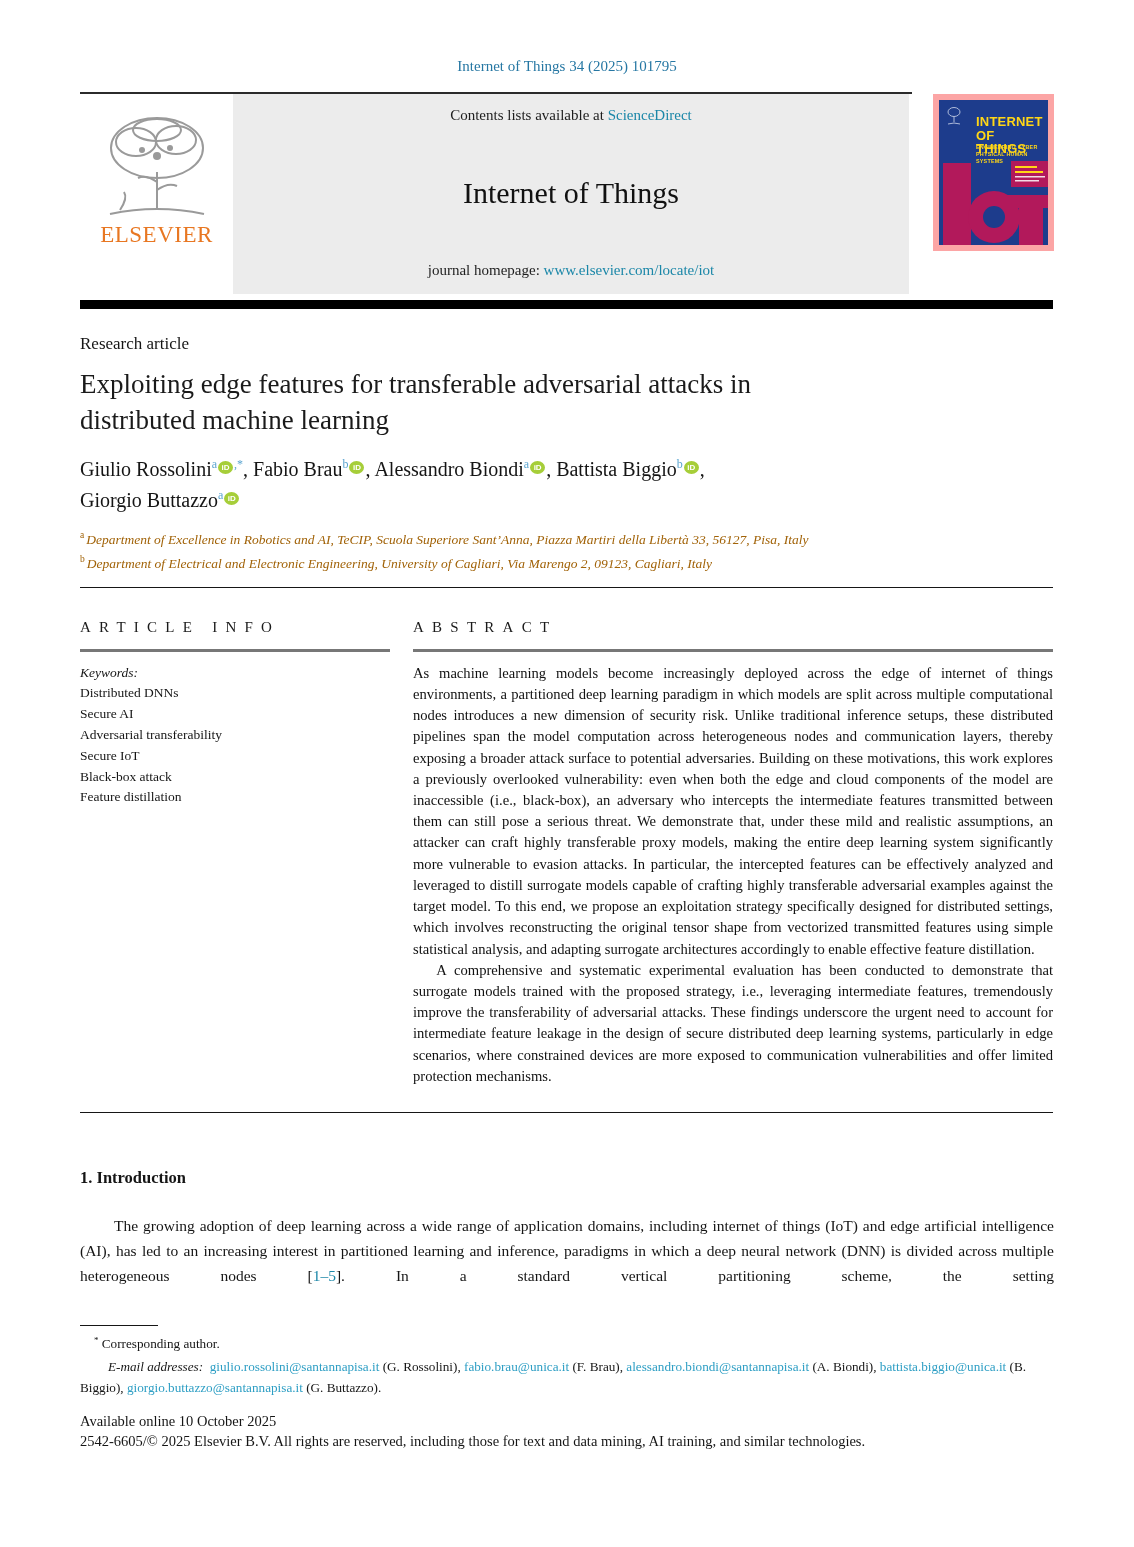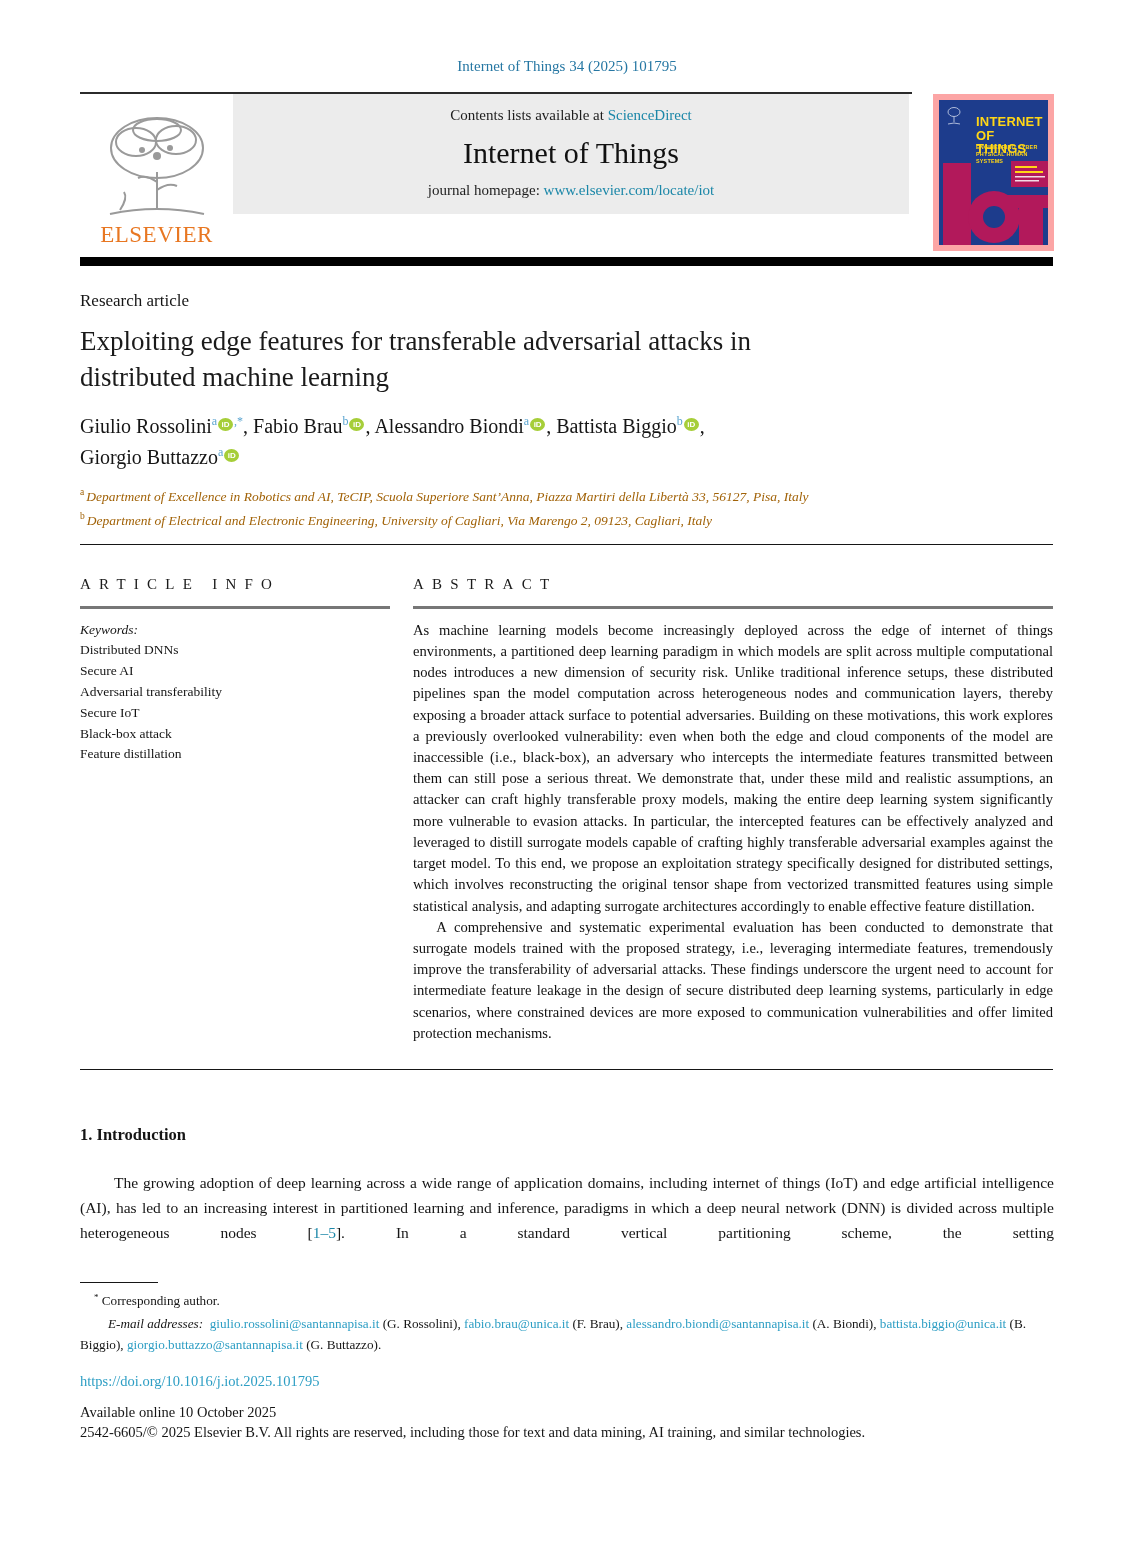--- a/index.html
+++ b/index.html
@@ -7,21 +7,21 @@
   .page {
     width:1134px; height:1547px; position:relative;
     font-family:"Liberation Serif", serif; color:#151515;
     padding:58px 80px 0 80px; overflow:hidden; background:#fff;
   }
   .citation { text-align:center; font-size:15px; color:#2677a3; }
   .header-rule { width:832px; border-top:2px solid #2b2b2b; margin-top:17px; }
   .header-row { display:flex; align-items:stretch; }
   .logo-col { width:153px; height:156px; display:flex; flex-direction:column; align-items:center; justify-content:flex-end; padding-bottom:2px; }
   .elsevier-word { font-size:23px; color:#e87722; letter-spacing:0.5px; margin-top:-6px; }
-  .banner { width:676px; height:120px; background:#ececec; display:flex; flex-direction:column; align-items:center; justify-content:space-between; padding:13px 10px 15px 10px; }
+  .banner { width:676px; height:200px; background:#ececec; display:flex; flex-direction:column; align-items:center; justify-content:space-between; padding:13px 10px 15px 10px; }
   .contents-line { font-size:15px; color:#1d1d1d; }
   .link-teal { color:#1b87a8; text-decoration:none; cursor:pointer; }
   .journal-big { font-size:30px; color:#111; }
   .homepage-line { font-size:15px; color:#1d1d1d; }
   .cover { width:121px; height:157px; margin-left:24px; position:relative; background:#1d3c8c; border:6px solid #fca5a5; overflow:hidden; }
   .cover-emblem { position:absolute; left:7px; top:6px; opacity:0.85; }
   .cover-title { position:absolute; left:37px; top:15px; font-family:"Liberation Sans", sans-serif; font-weight:700; color:#ffd616; font-size:13px; line-height:1.05; letter-spacing:0.2px; }
   .cover-sub { position:absolute; left:37px; top:44px; font-family:"Liberation Sans", sans-serif; font-weight:700; color:#ffd616; font-size:5.4px; line-height:1.25; letter-spacing:0.2px; }
   .cover-logo { position:absolute; left:0; top:55px; }
   .black-bar { width:973px; height:9px; background:#000; margin-top:6px; }
@@ -188,17 +188,16 @@
   <div class="intro-heading">1. Introduction</div>
 
   <div class="intro-para"><span>The growing adoption of deep learning across a wide range of application domains, including internet of things (IoT) and edge artificial intelligence (AI), has led to an increasing interest in partitioned learning and inference, paradigms in which a deep neural network (DNN) is divided across multiple heterogeneous nodes </span><span>[</span><span class="link-teal">1–5</span><span>]</span><span>. In a standard vertical partitioning scheme, the setting</span></div>
 
   <div class="footnote-block">
     <div class="fn-rule"></div>
     <div class="fn-line1"><sup>*</sup> <span>Corresponding author.</span></div>
     <div class="fn-emails"><span class="em-label">E-mail addresses:</span>&nbsp;&nbsp;<a class="email-link">giulio.rossolini@santannapisa.it</a><span> (G. Rossolini), </span><a class="email-link">fabio.brau@unica.it</a><span> (F. Brau), </span><a class="email-link">alessandro.biondi@santannapisa.it</a><span> (A. Biondi), </span><a class="email-link">battista.biggio@unica.it</a><span> (B. Biggio), </span><a class="email-link">giorgio.buttazzo@santannapisa.it</a><span> (G. Buttazzo).</span></div>
   </div>
 
-  <div class="doi-line"><a class="email-link">https://doi.org/10.1016/j.iot.2025.101795</a></div>
   <div class="available-line">Available online 10 October 2025</div>
   <div class="copyright-line">2542-6605/© 2025 Elsevier B.V. All rights are reserved, including those for text and data mining, AI training, and similar technologies.</div>
 
 </div>
 
 </body></html>

